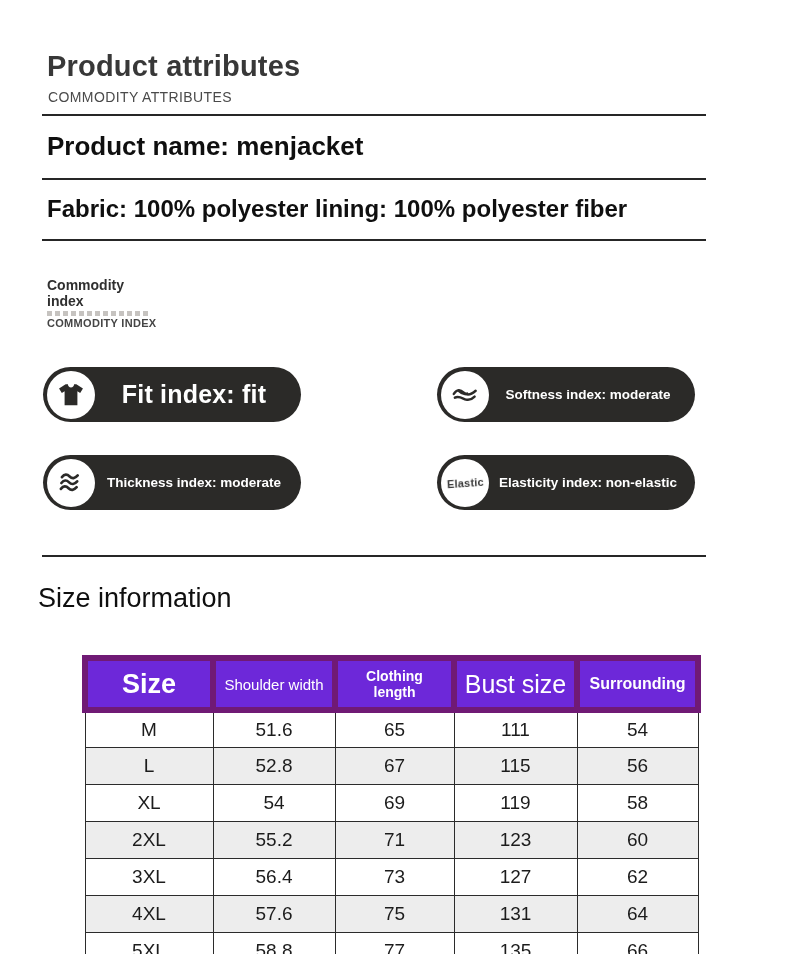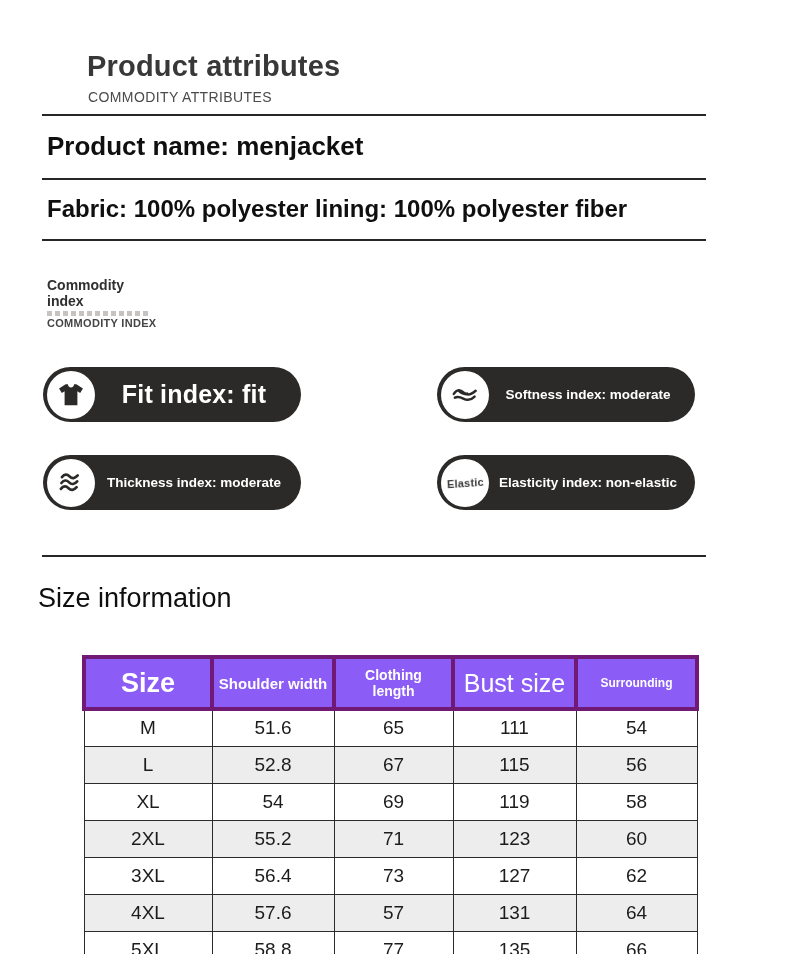--- a/index.html
+++ b/index.html
@@ -6,21 +6,21 @@
   html, body { background: #ffffff; }
   body {
     width: 790px; height: 954px;
     font-family: "Liberation Sans", sans-serif;
     color: #111; overflow: hidden; position: relative;
   }
   .ruled { margin-left: 42px; width: 664px; }
   .divider { border: none; border-top: 2px solid #262626; }
 
   
-  .attr-head { padding: 50px 0 0 5px; margin-left: 40px; }
+  .attr-head { padding: 50px 0 0 5px; }
   .attr-title { font-size: 29px; font-weight: bold; color: #383838; letter-spacing: 0.2px; }
   .attr-sub { font-size: 14px; font-weight: normal; color: #4a4a4a; letter-spacing: 0.4px; margin: 6px 0 9px 1px; }
   .row-line { padding: 15px 0 16px 5px; }
   .name-text { font-size: 26px; font-weight: bold; color: #0f0f0f; }
   .fabric-text { font-size: 24px; font-weight: bold; color: #0f0f0f; }
 
   
   .ci-block { margin: 36px 0 0 47px; }
   .ci-label { font-size: 14px; font-weight: bold; color: #2f2f2f; width: 100px; line-height: 1.15; }
   .ci-smudge {
@@ -62,28 +62,28 @@
   table.size-table {
     margin: 41px 0 0 82px; width: 613px;
     border-collapse: collapse; table-layout: fixed;
   }
   .size-table col.c1 { width: 128px; }
   .size-table col.c2 { width: 122px; }
   .size-table col.c3 { width: 119px; }
   .size-table col.c4 { width: 123px; }
   .size-table col.c5 { width: 121px; }
   .size-table thead th {
-    background: #8b5cf6; color: #ffffff; height: 52px;
-    vertical-align: middle; text-align: center; border: 4px solid #701a75;
+    background: #6d28d9; color: #ffffff; height: 52px;
+    vertical-align: middle; text-align: center; border: 6px solid #701a75;
   }
   .th-size { font-size: 27px; font-weight: bold; }
-  .th-shoulder { font-size: 15px; font-weight: bold; }
+  .th-shoulder { font-size: 15px; font-weight: normal; }
   .th-clothing { font-size: 14px; font-weight: bold; line-height: 1.15; padding: 0 26px; }
   .th-bust { font-size: 25px; font-weight: normal; }
-  .th-surround { font-size: 12px; font-weight: bold; color: #e4e4e4; }
+  .th-surround { font-size: 16px; font-weight: bold; color: #e4e4e4; }
   .size-table tbody td {
     height: 37px; text-align: center; vertical-align: middle;
     font-size: 19px; color: #1c1c1c; border: 1px solid #2b2b2b;
     background: #ffffff;
   }
   .size-table tbody tr.alt td { background: #ededed; }
 </style>
 </head>
 <body>
 
@@ -211,21 +211,21 @@
     <td>3XL</td>
     <td>56.4</td>
     <td>73</td>
     <td>127</td>
     <td>62</td>
   </tr>
 
   <tr class="alt">
     <td>4XL</td>
     <td>57.6</td>
-    <td>57</td>
+    <td>75</td>
     <td>131</td>
     <td>64</td>
   </tr>
 
   <tr>
     <td>5XL</td>
     <td>58.8</td>
     <td>77</td>
     <td>135</td>
     <td>66</td>

